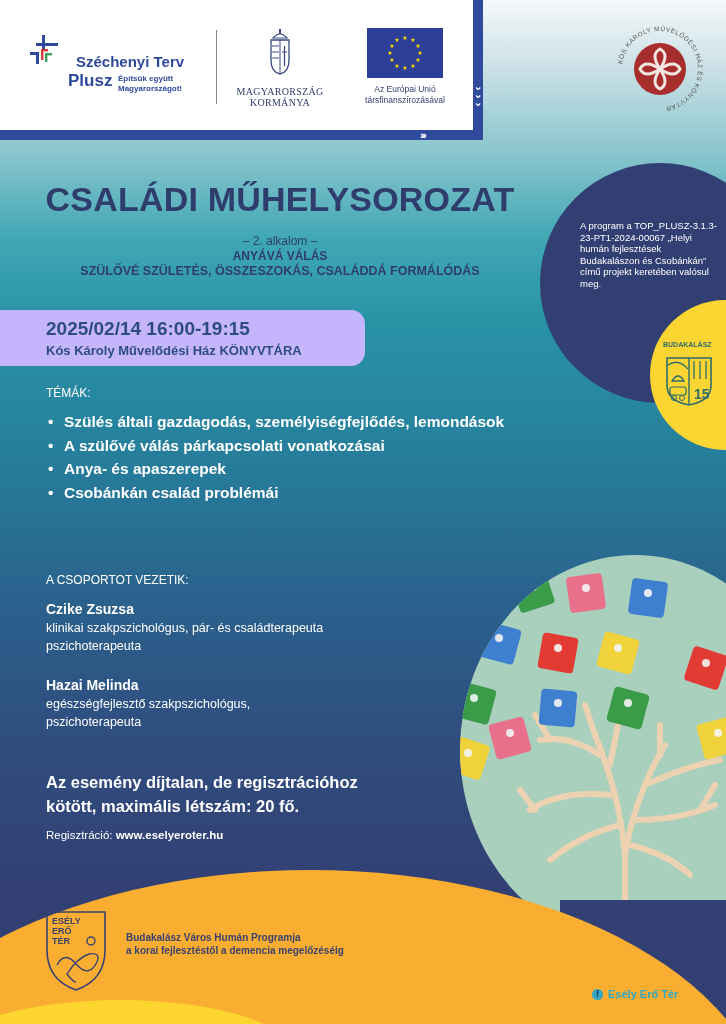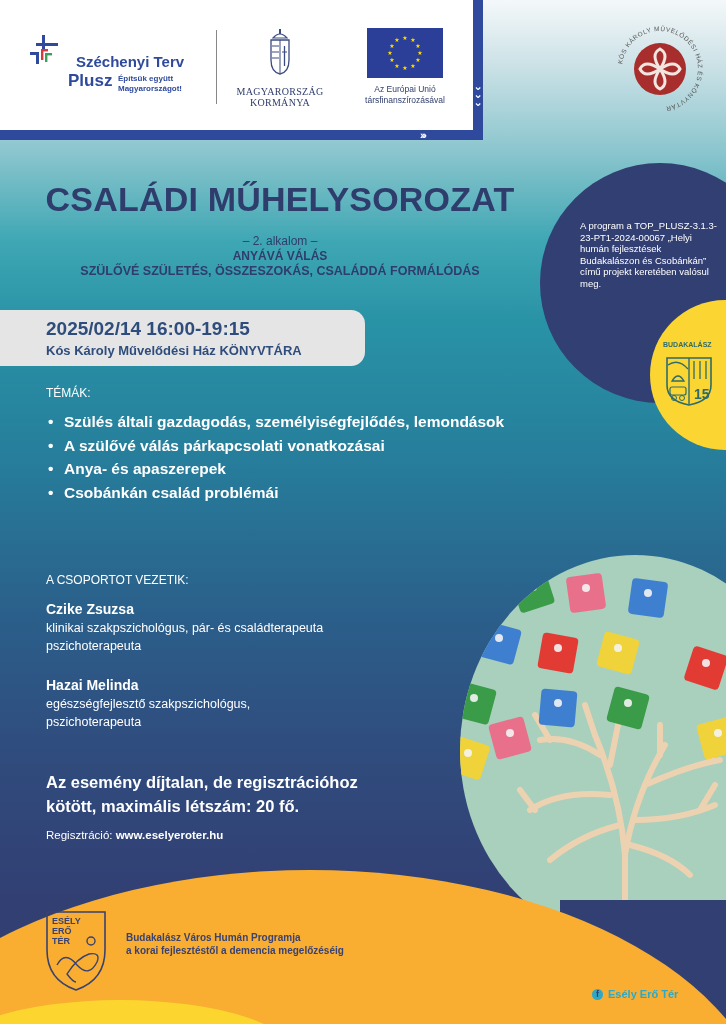--- a/index.html
+++ b/index.html
@@ -60,21 +60,21 @@
   }
   .yellow-circle {
     position: absolute; left: 650px; top: 300px; width: 150px; height: 150px; border-radius: 50%; background: #fbd632;
   }
   .buda-label { position: absolute; left: 663px; top: 341px; font-size: 7px; font-weight: bold; color: #2e6b6b; }
   .buda-crest { position: absolute; left: 664px; top: 355px; width: 50px; height: 52px; }
 
   
   .date-banner {
     position: absolute; left: 0; top: 310px; width: 365px; height: 56px;
-    background: #e5e5e5; border-radius: 0 14px 14px 0;
+    background: #c4b5fd; border-radius: 0 14px 14px 0;
   }
   .date-line { position: absolute; left: 46px; top: 8px; font-size: 19px; font-weight: bold; color: #2f4d7c; }
   .venue-line { position: absolute; left: 46px; top: 33px; font-size: 13px; font-weight: bold; color: #2f4d7c; }
 
   .topics-label { position: absolute; left: 46px; top: 386px; font-size: 12px; color: #fff; }
   .topics { position: absolute; left: 46px; top: 410px; list-style: none; }
   .topics li { font-size: 15.5px; font-weight: bold; line-height: 23.5px; position: relative; padding-left: 18px; white-space: nowrap; }
   .topics li::before { content: "•"; position: absolute; left: 2px; top: 0; }
 
   .leaders-label { position: absolute; left: 46px; top: 573px; font-size: 12px; }

